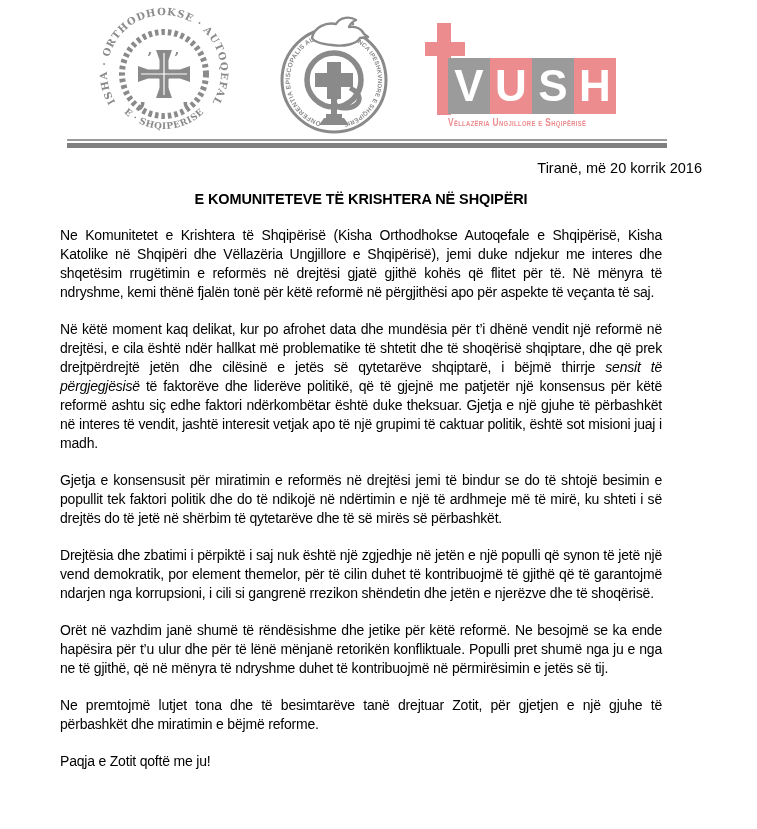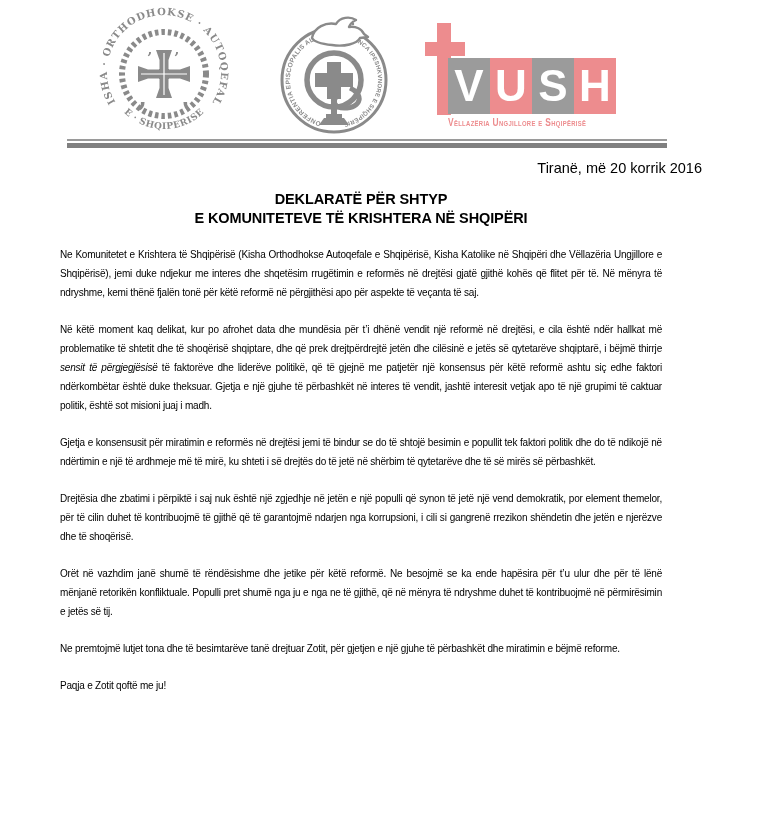--- a/index.html
+++ b/index.html
@@ -34,21 +34,21 @@
   .rules{position:absolute;left:67px;top:139px;width:600px;}
   .rule-thin{height:2px;background:#9a9a9a;margin-bottom:2px;}
   .rule-thick{height:5px;background:var(--rule-gray);}
   .seal-arc{font-family:"DejaVu Serif",serif;font-weight:bold;fill:var(--seal-gray);}
   .ring-arc{font-family:"Liberation Sans",sans-serif;font-weight:bold;fill:var(--seal-gray);}
   
   .date-line{margin-top:8px;padding-right:55px;text-align:right;font-size:14.5px;line-height:20px;}
   .doc-title{margin:12px 0 0 60px;width:602px;text-align:center;font-weight:bold;
     font-size:14.5px;line-height:19px;letter-spacing:-0.1px;}
   .doc-body{margin:17px 0 0 60px;width:602px;text-align:justify;
-    font-size:10px;line-height:19px;letter-spacing:-0.2px;}
+    font-size:14px;line-height:19px;letter-spacing:-0.2px;}
   .doc-body p{margin:0 0 18px 0;}
   .doc-body p:last-child{margin-bottom:0;}
   .doc-body em{font-style:italic;}
 </style>
 </head>
 <body>
 
 <div class="letterhead">
 
   <svg class="logo-orthodox" viewBox="0 0 132 132">
@@ -121,21 +121,20 @@
 
   <div class="rules">
     <div class="rule-thin"></div>
     <div class="rule-thick"></div>
   </div>
 </div>
 
 <div class="date-line">Tiranë, më 20 korrik 2016</div>
 
 <div class="doc-title">
-  <div>DEKLARATË PËR SHTYP</div>
   <div>E KOMUNITETEVE TË KRISHTERA NË SHQIPËRI</div>
 </div>
 
 <div class="doc-body">
   <p><span>Ne Komunitetet e Krishtera të Shqipërisë (Kisha Orthodhokse Autoqefale e Shqipërisë, Kisha Katolike në Shqipëri dhe Vëllazëria Ungjillore e Shqipërisë), jemi duke ndjekur me interes dhe shqetësim rrugëtimin e reformës në drejtësi gjatë gjithë kohës që flitet për të. Në mënyra të ndryshme, kemi thënë fjalën tonë për këtë reformë në përgjithësi apo për aspekte të veçanta të saj.</span><em></em><span></span></p>
   <p><span>Në këtë moment kaq delikat, kur po afrohet data dhe mundësia për t’i dhënë vendit një reformë në drejtësi, e cila është ndër hallkat më problematike të shtetit dhe të shoqërisë shqiptare, dhe që prek drejtpërdrejtë jetën dhe cilësinë e jetës së qytetarëve shqiptarë, i bëjmë thirrje </span><em>sensit të përgjegjësisë</em><span> të faktorëve dhe liderëve politikë, që të gjejnë me patjetër një konsensus për këtë reformë ashtu siç edhe faktori ndërkombëtar është duke theksuar. Gjetja e një gjuhe të përbashkët në interes të vendit, jashtë interesit vetjak apo të një grupimi të caktuar politik, është sot misioni juaj i madh.</span></p>
   <p><span>Gjetja e konsensusit për miratimin e reformës në drejtësi jemi të bindur se do të shtojë besimin e popullit tek faktori politik dhe do të ndikojë në ndërtimin e një të ardhmeje më të mirë, ku shteti i së drejtës do të jetë në shërbim të qytetarëve dhe të së mirës së përbashkët.</span><em></em><span></span></p>
   <p><span>Drejtësia dhe zbatimi i përpiktë i saj nuk është një zgjedhje në jetën e një populli që synon të jetë një vend demokratik, por element themelor, për të cilin duhet të kontribuojmë të gjithë që të garantojmë ndarjen nga korrupsioni, i cili si gangrenë rrezikon shëndetin dhe jetën e njerëzve dhe të shoqërisë.</span><em></em><span></span></p>
   <p><span>Orët në vazhdim janë shumë të rëndësishme dhe jetike për këtë reformë. Ne besojmë se ka ende hapësira për t’u ulur dhe për të lënë mënjanë retorikën konfliktuale. Populli pret shumë nga ju e nga ne të gjithë, që në mënyra të ndryshme duhet të kontribuojmë në përmirësimin e jetës së tij.</span><em></em><span></span></p>
   <p><span>Ne premtojmë lutjet tona dhe të besimtarëve tanë drejtuar Zotit, për gjetjen e një gjuhe të përbashkët dhe miratimin e bëjmë reforme.</span><em></em><span></span></p>

